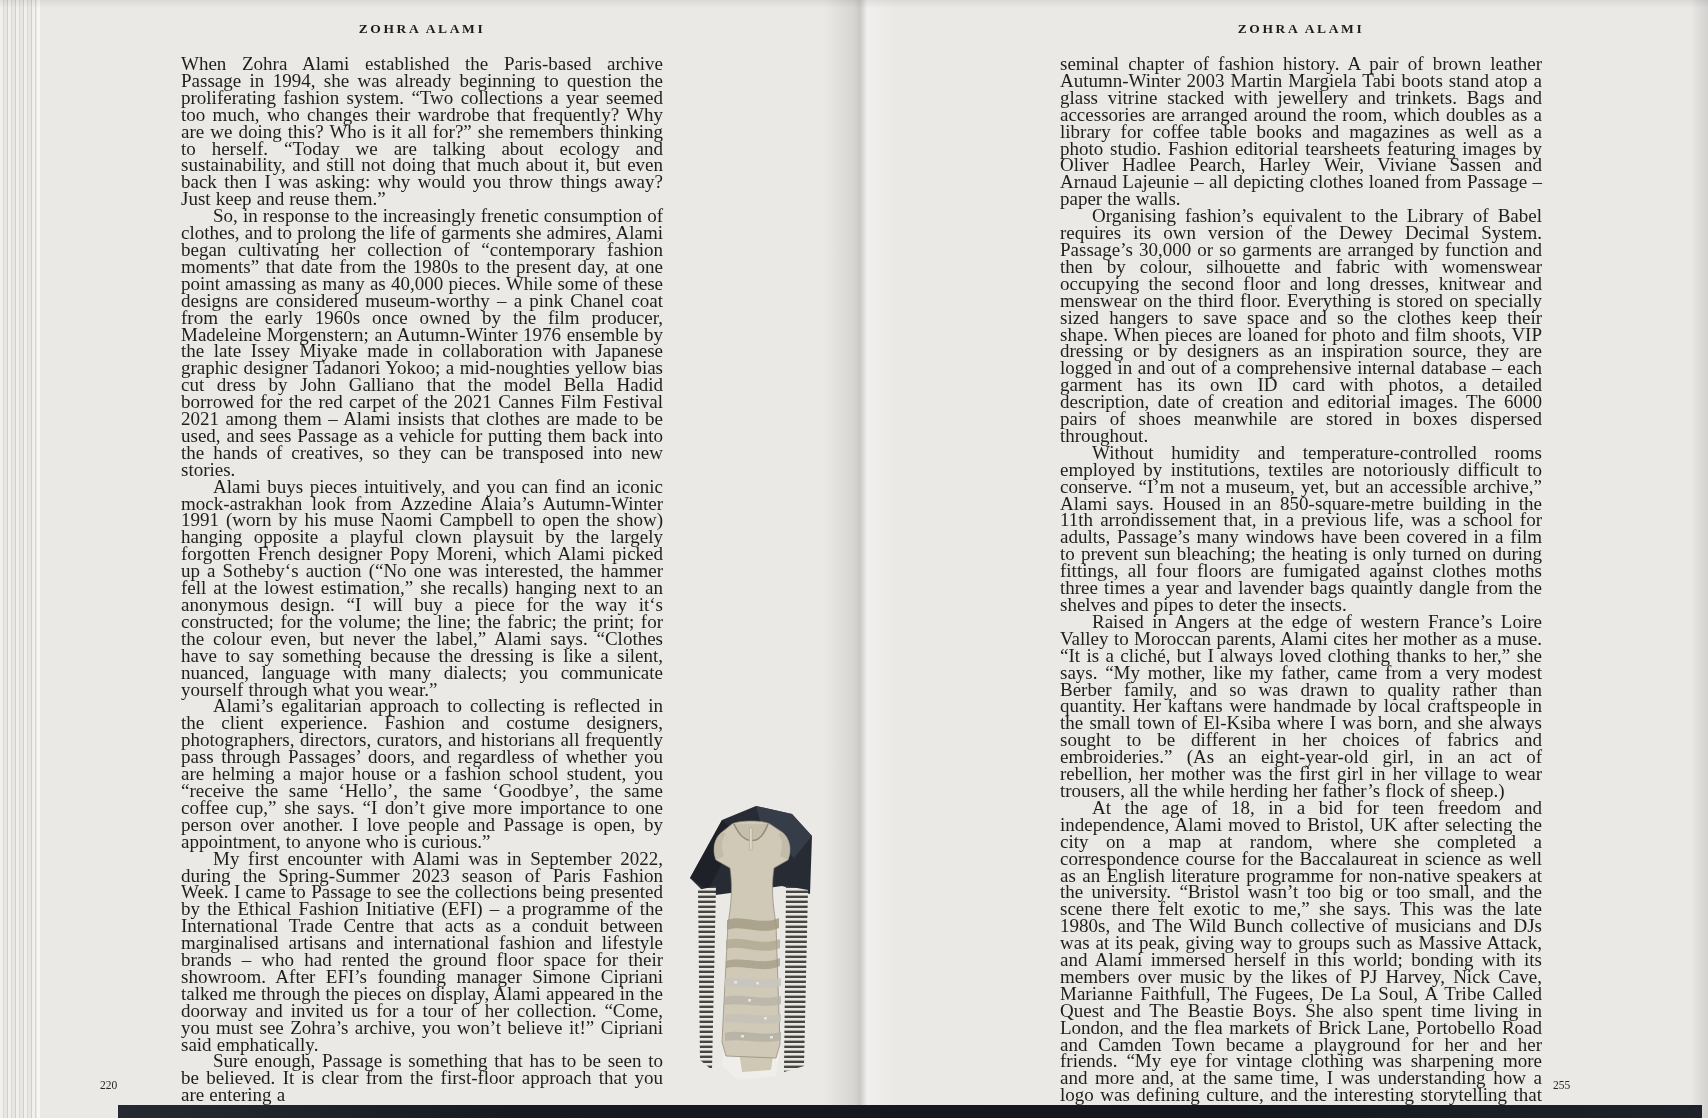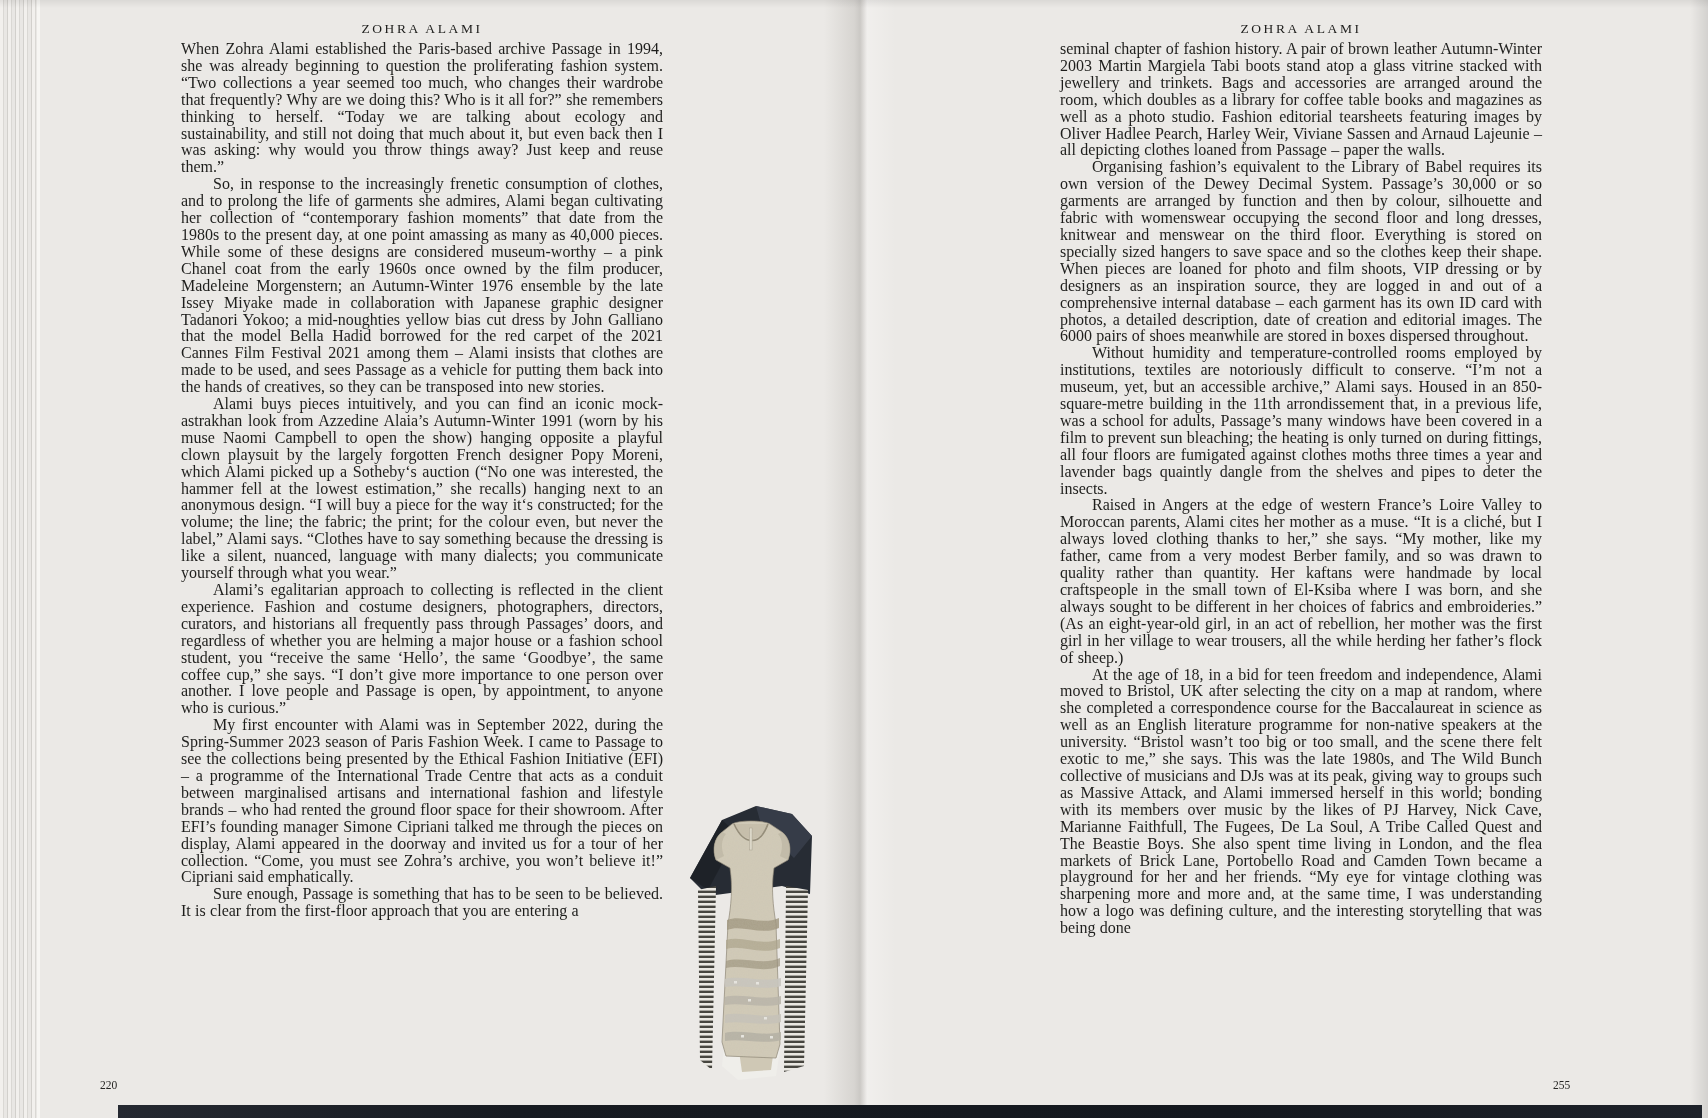--- a/index.html
+++ b/index.html
@@ -18,25 +18,25 @@
 
   .fore-edge{position:absolute;left:0;top:0;width:40px;height:1118px;
     background:repeating-linear-gradient(90deg,#f2f0ed 0 3px,#dad8d4 3px 4px,#e9e7e4 4px 7px,#d2d0cc 7px 8px);
     box-shadow:inset -3px 0 0 #f7f6f3}
   .right-edge{position:absolute;right:0;top:0;width:18px;height:1118px;
     background:linear-gradient(90deg,rgba(0,0,0,0),rgba(0,0,0,0.10))}
   .top-shade{position:absolute;left:0;top:0;width:1708px;height:8px;
     background:linear-gradient(180deg,rgba(0,0,0,0.07),rgba(0,0,0,0))}
 
   .running-head{position:absolute;top:21px;width:482px;text-align:center;
-    font-size:13.5px;font-weight:400;letter-spacing:2.6px;color:#1d1d1b;white-space:nowrap}
+    font-size:13.5px;font-weight:700;letter-spacing:2.6px;color:#1d1d1b;white-space:nowrap}
   .head-left{left:181px}
   .head-right{left:1060px}
 
-  .column{position:absolute;top:41px;width:482px;font-size:16px;line-height:16.9px;
+  .column{position:absolute;top:56px;width:482px;font-size:19px;line-height:16.9px;
     color:#1e1e1c;text-align:justify;hyphens:auto;-webkit-hyphens:auto;word-spacing:0.02em}
   .col-left{left:181px}
   .col-right{left:1060px}
   .column p{text-indent:32px}
   .column p.no-indent{text-indent:0}
 
   .folio{position:absolute;top:1079px;font-size:11.5px;color:#262624}
   .folio-left{left:100px}
   .folio-right{left:1553px}
 

